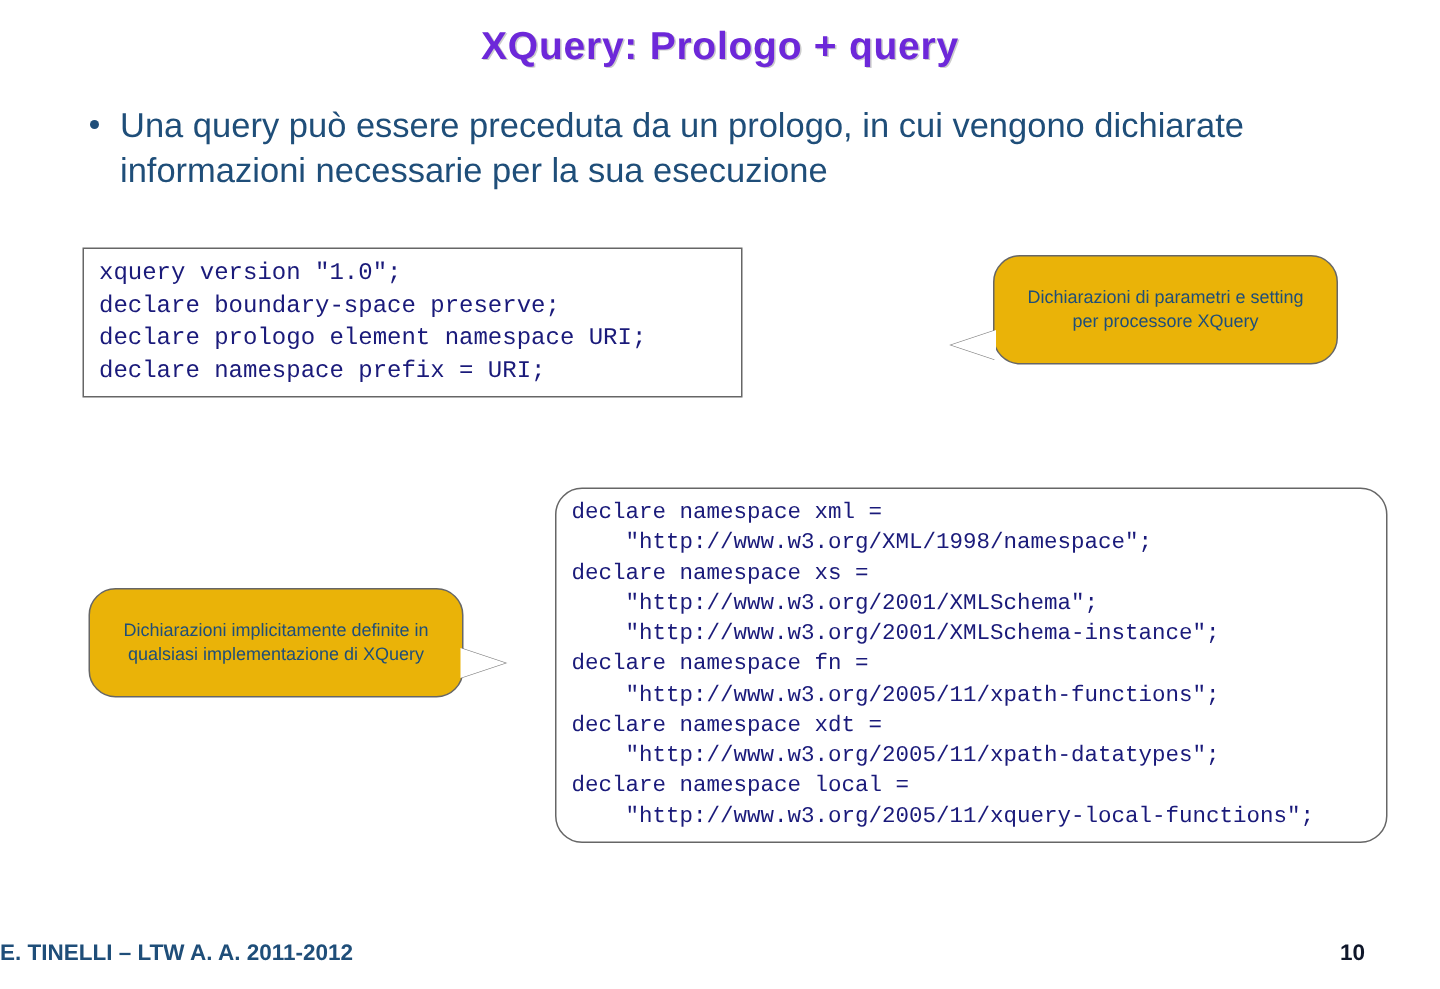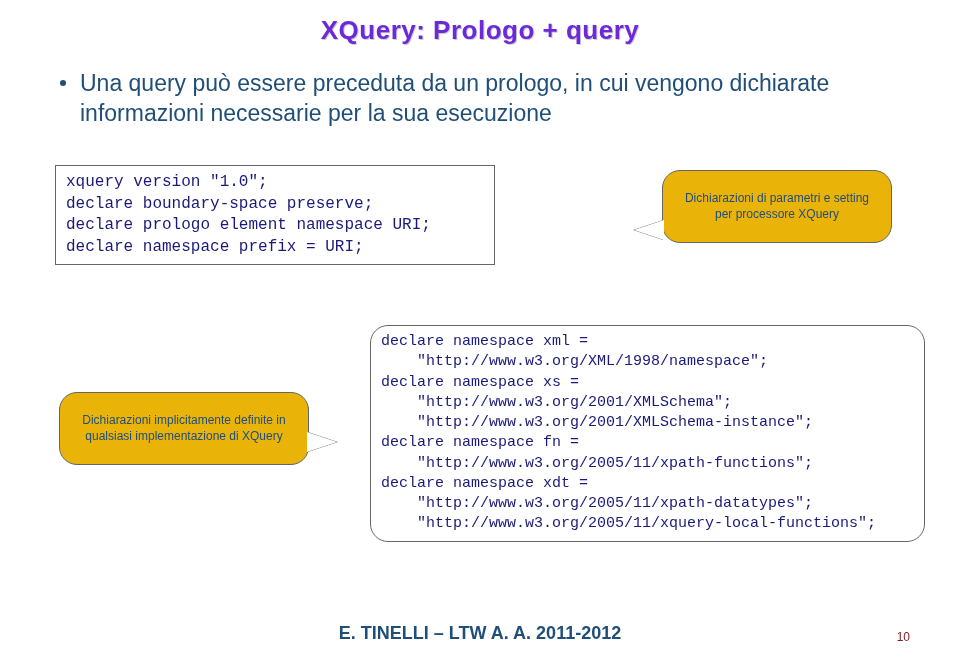--- a/index.html
+++ b/index.html
@@ -106,32 +106,31 @@
     left: 370px;
     top: 325px;
     width: 555px;
     border-radius: 18px;
   }
   .box2 .code-line { font-size: 15px; }
   .footer {
     position: absolute;
     bottom: 15px;
     left: 0; right: 0;
-    text-align: center;
     color: #1f4e79;
     font-weight: bold;
-    font-size: 18px;
+    font-size: 15px;
   }
   .pagenum {
     position: absolute;
     right: 50px;
     bottom: 15px;
-    color: #7f1d1d;
-    font-weight: normal;
-    font-size: 12px;
+    color: #0f172a;
+    font-weight: bold;
+    font-size: 15px;
   }
 </style>
 </head>
 <body>
 
 <div class="slide">
 
   <div class="title">XQuery: Prologo + query</div>
 
   <div class="bullet-row">
@@ -159,19 +158,20 @@
   <div class="code-box box2">
     <div class="code-line">declare namespace xml =</div>
     <div class="code-line">    "http://www.w3.org/XML/1998/namespace";</div>
     <div class="code-line">declare namespace xs =</div>
     <div class="code-line">    "http://www.w3.org/2001/XMLSchema";</div>
     <div class="code-line">    "http://www.w3.org/2001/XMLSchema-instance";</div>
     <div class="code-line">declare namespace fn =</div>
     <div class="code-line">    "http://www.w3.org/2005/11/xpath-functions";</div>
     <div class="code-line">declare namespace xdt =</div>
     <div class="code-line">    "http://www.w3.org/2005/11/xpath-datatypes";</div>
+    <div class="code-line">declare namespace local =</div>
     <div class="code-line">    "http://www.w3.org/2005/11/xquery-local-functions";</div>
   </div>
 
   <div class="footer">E. TINELLI – LTW  A. A.  2011-2012</div>
   <div class="pagenum">10</div>
 
 </div>
 
 </body></html>

